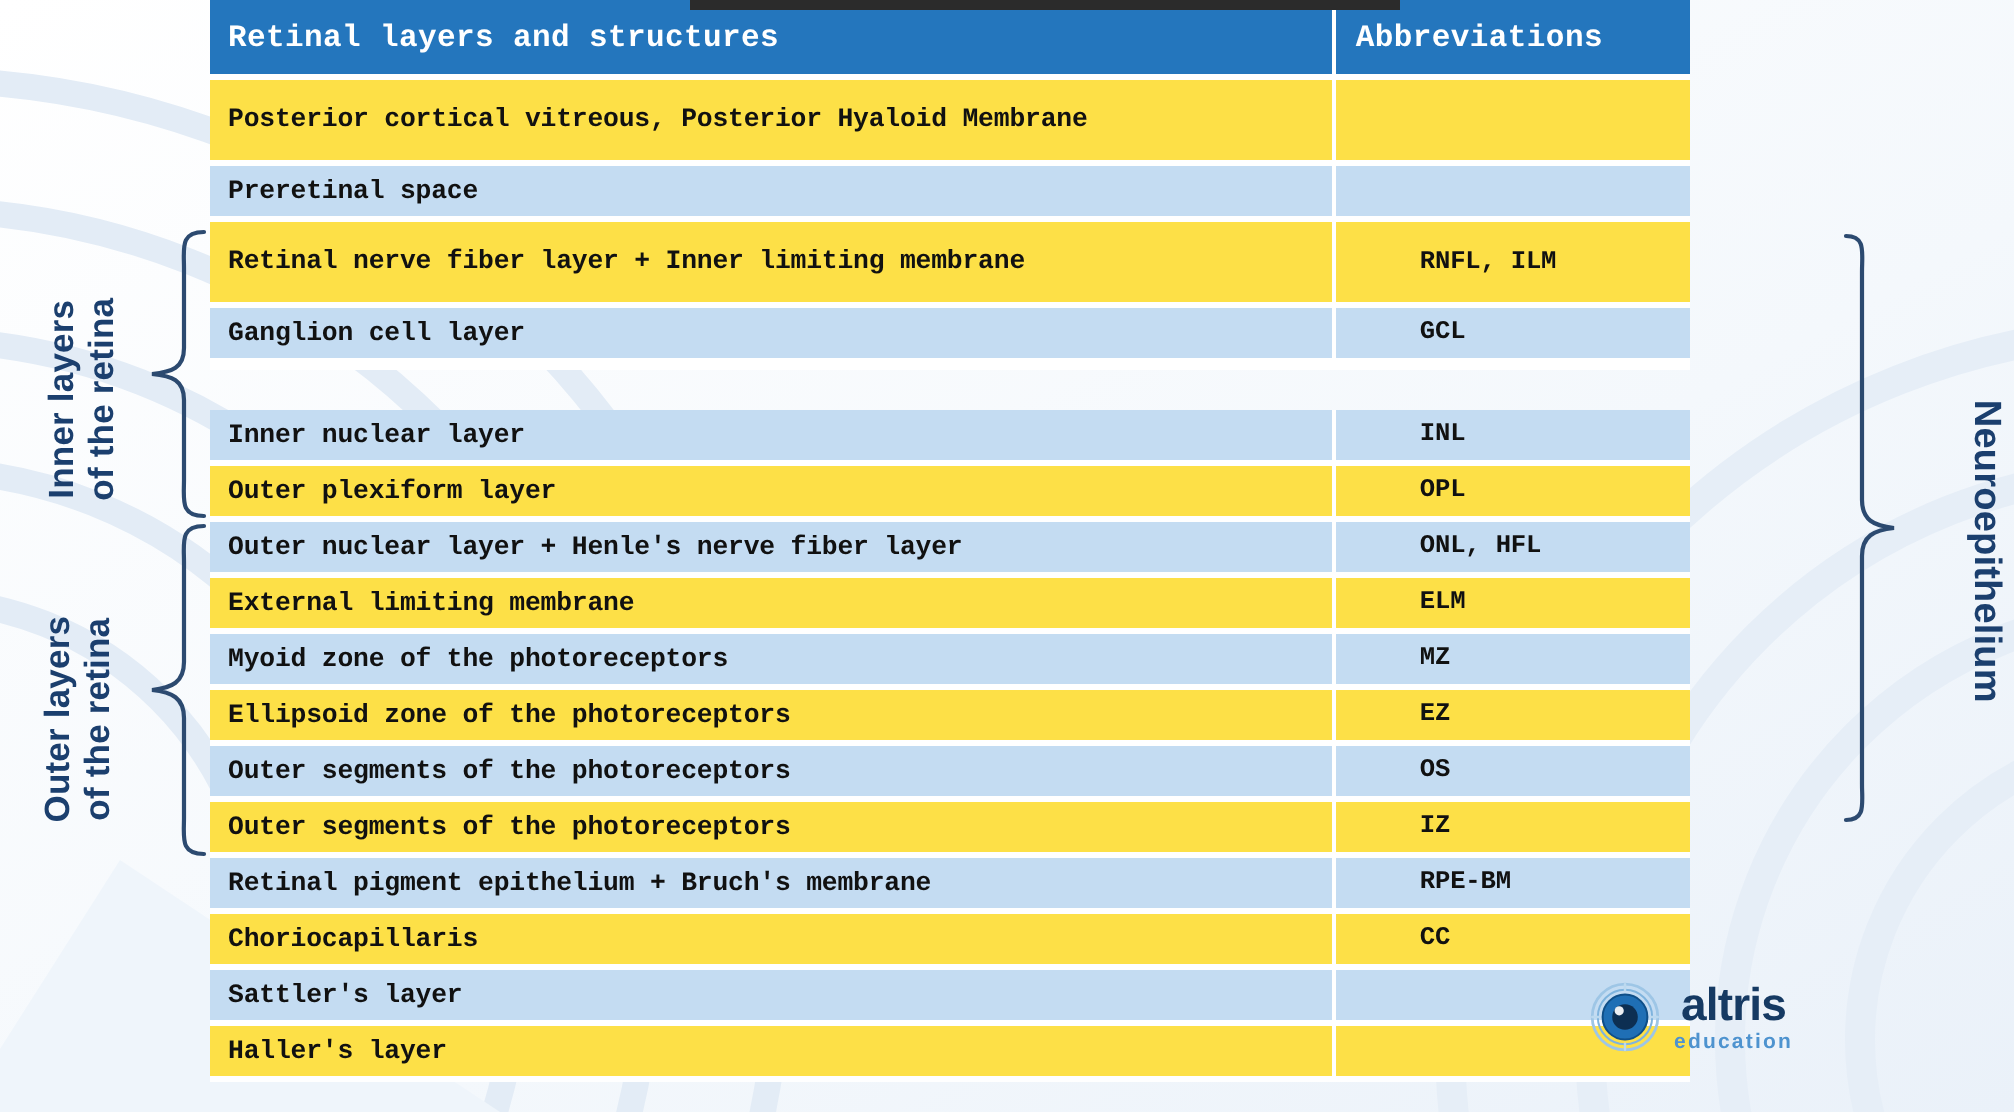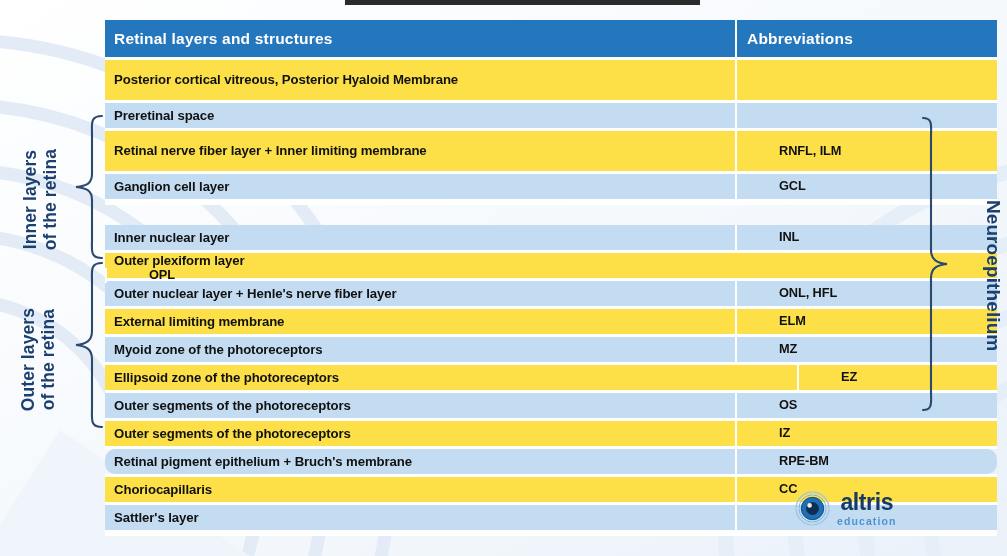--- a/index.html
+++ b/index.html
@@ -11,21 +11,21 @@
   
   #bg-watermark{position:absolute;inset:0;overflow:hidden;z-index:0;pointer-events:none;}
   #bg-watermark svg{position:absolute;left:0;top:0;}
   
   .topbar{
     position:absolute;left:345px;top:0px;width:355px;height:5px;
     background:#2b2b2b;z-index:5;
   }
   
   .table-wrap{
-    position:absolute;left:105px;top:20px;width:892px;z-index:3;
+    position:absolute;left:105px;top:0;width:740px;z-index:3;font-family:Liberation Mono, monospace;
   }
   .trow{display:flex;width:100%;box-sizing:border-box;}
   .c1{width:630px;box-sizing:border-box;padding-left:9px;display:flex;align-items:center;}
   .c2{width:200px;box-sizing:border-box;padding-left:10px;display:flex;align-items:center;
       border-left:2px solid #ffffff;}
   .hdr{background:#2476bd;height:37px;}
   .hdr .c1,.hdr .c2{color:#ffffff;font-weight:bold;font-size:15.5px;letter-spacing:.2px;}
   .hdr .c2{border-left:2px solid #ffffff;}
   .cell-txt{font-weight:bold;font-size:13.2px;color:#111111;line-height:1.15;letter-spacing:-.1px;}
   .abbr-txt{font-weight:bold;font-size:12.8px;color:#111111;line-height:1.15;letter-spacing:-.1px;padding-left:32px;}
@@ -153,21 +153,21 @@
       <div class="gap"></div>
       <div class="trow sh-b" style="height: 25px; margin-top: 20px;">
         <div class="c1">
           <span class="cell-txt">Inner nuclear layer</span>
         </div>
         <div class="c2">
           <span class="abbr-txt">INL</span>
         </div>
       </div>
       <div class="gap"></div>
-      <div class="trow sh-a" style="height: 25px; flex-direction: column;">
+      <div class="trow sh-a" style="height: 25px;">
         <div class="c1">
           <span class="cell-txt">Outer plexiform layer</span>
         </div>
         <div class="c2">
           <span class="abbr-txt">OPL</span>
         </div>
       </div>
       <div class="gap"></div>
       <div class="trow sh-b" style="height: 25px;">
         <div class="c1">
@@ -216,21 +216,21 @@
       <div class="gap"></div>
       <div class="trow sh-a" style="height: 25px;">
         <div class="c1">
           <span class="cell-txt">Outer segments of the photoreceptors</span>
         </div>
         <div class="c2">
           <span class="abbr-txt">IZ</span>
         </div>
       </div>
       <div class="gap"></div>
-      <div class="trow sh-b" style="height: 25px; border-radius: 10px;">
+      <div class="trow sh-b" style="height: 25px;">
         <div class="c1">
           <span class="cell-txt">Retinal pigment epithelium + Bruch's membrane</span>
         </div>
         <div class="c2">
           <span class="abbr-txt">RPE-BM</span>
         </div>
       </div>
       <div class="gap"></div>
       <div class="trow sh-a" style="height: 25px;">
         <div class="c1">
@@ -243,20 +243,28 @@
       <div class="gap"></div>
       <div class="trow sh-b" style="height: 25px;">
         <div class="c1">
           <span class="cell-txt">Sattler's layer</span>
         </div>
         <div class="c2">
           <span class="abbr-txt"></span>
         </div>
       </div>
       <div class="gap"></div>
+      <div class="trow sh-a" style="height: 25px;">
+        <div class="c1">
+          <span class="cell-txt">Haller's layer</span>
+        </div>
+        <div class="c2">
+          <span class="abbr-txt"></span>
+        </div>
+      </div>
       <div class="gap"></div>
     </div>
 </div>
 
 <div class="logo">
   <svg width="35" height="35" viewBox="0 0 35 35">
     <circle cx="17.5" cy="17.5" r="16.4" fill="none" stroke="#9ec6e6" stroke-width="1.4"></circle>
     <circle cx="17.5" cy="17.5" r="13.6" fill="none" stroke="#7fb4de" stroke-width="1"></circle>
     <circle cx="17.5" cy="17.5" r="11.2" fill="#1f6fb5"></circle>
     <circle cx="17.5" cy="17.5" r="11.2" fill="none" stroke="#0f4f88" stroke-width="1"></circle>

